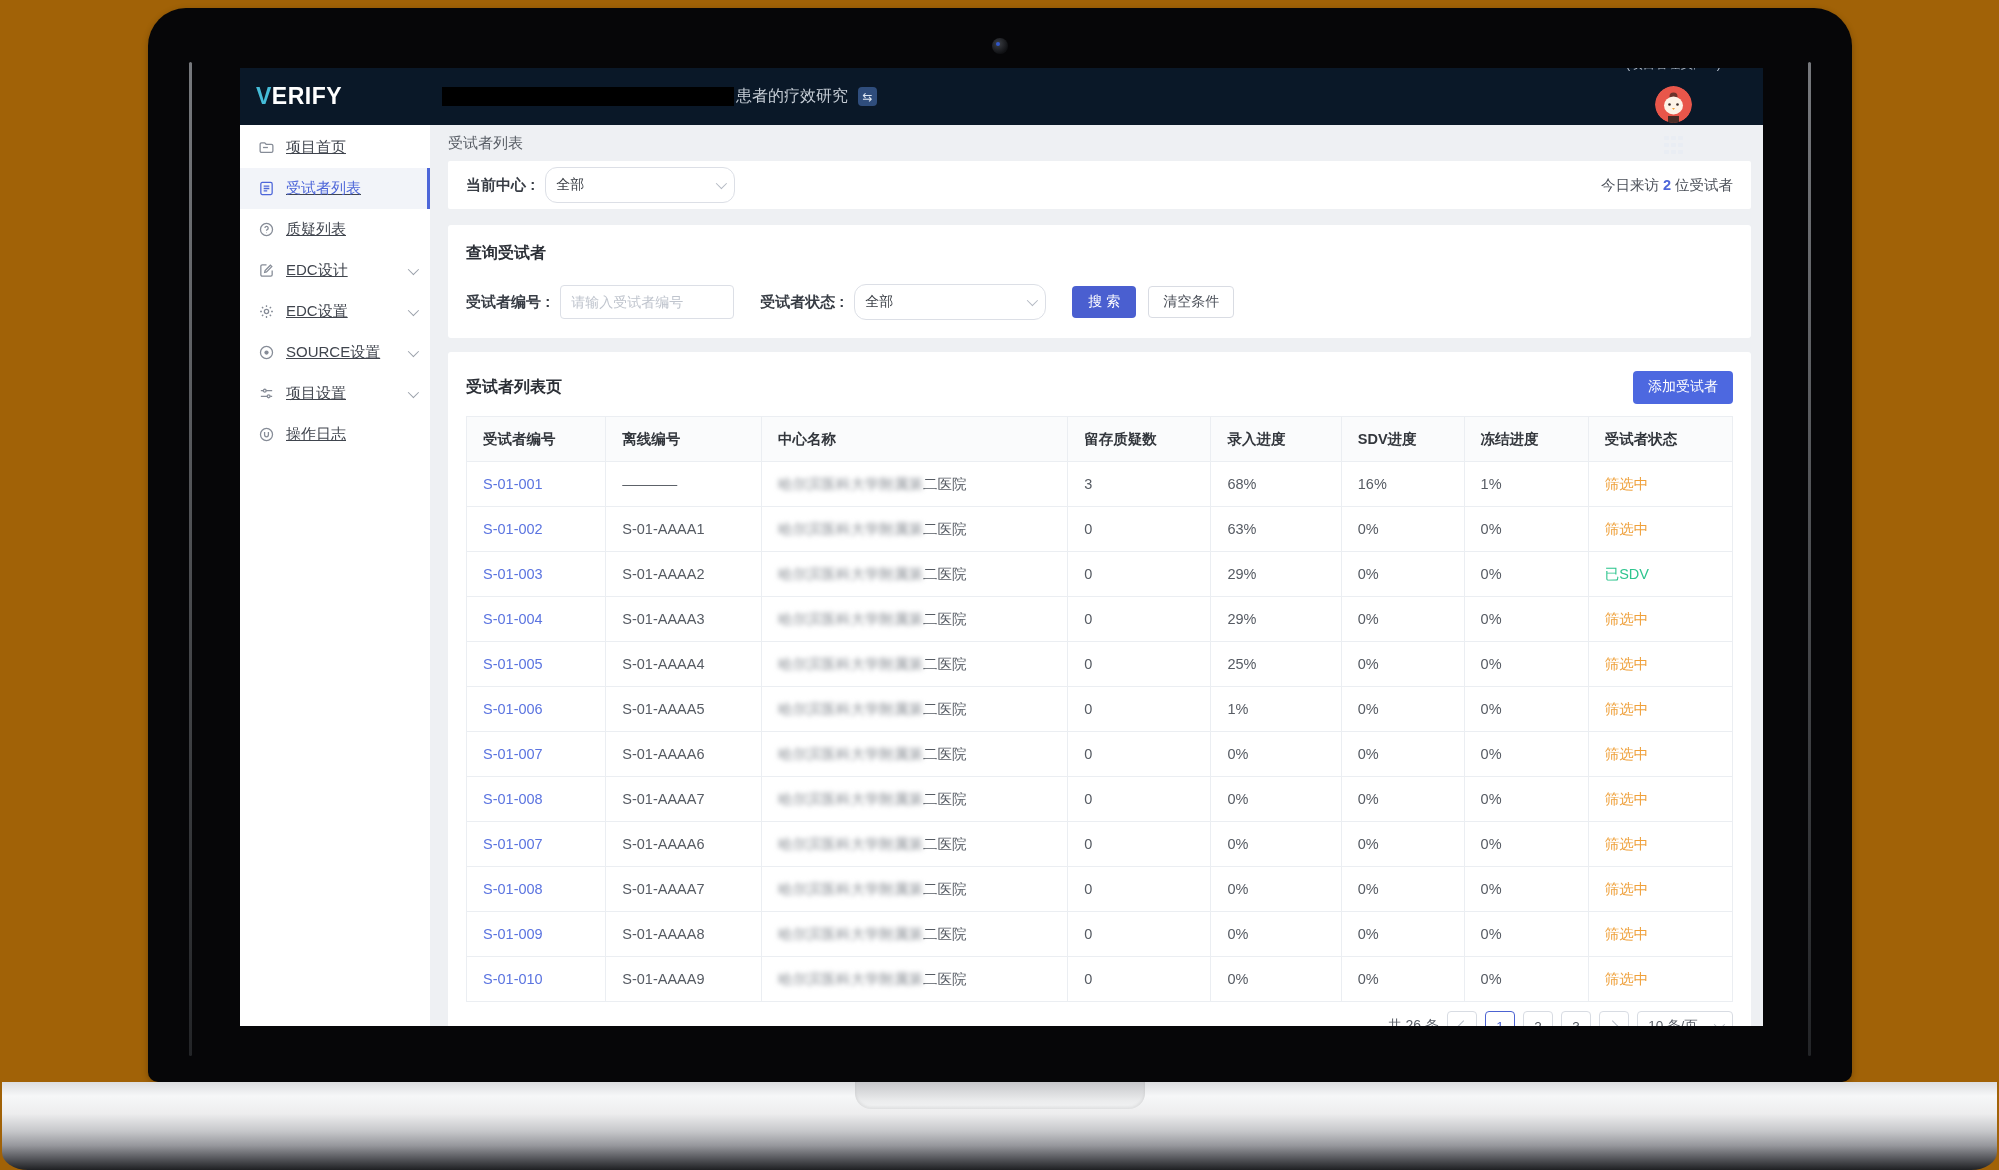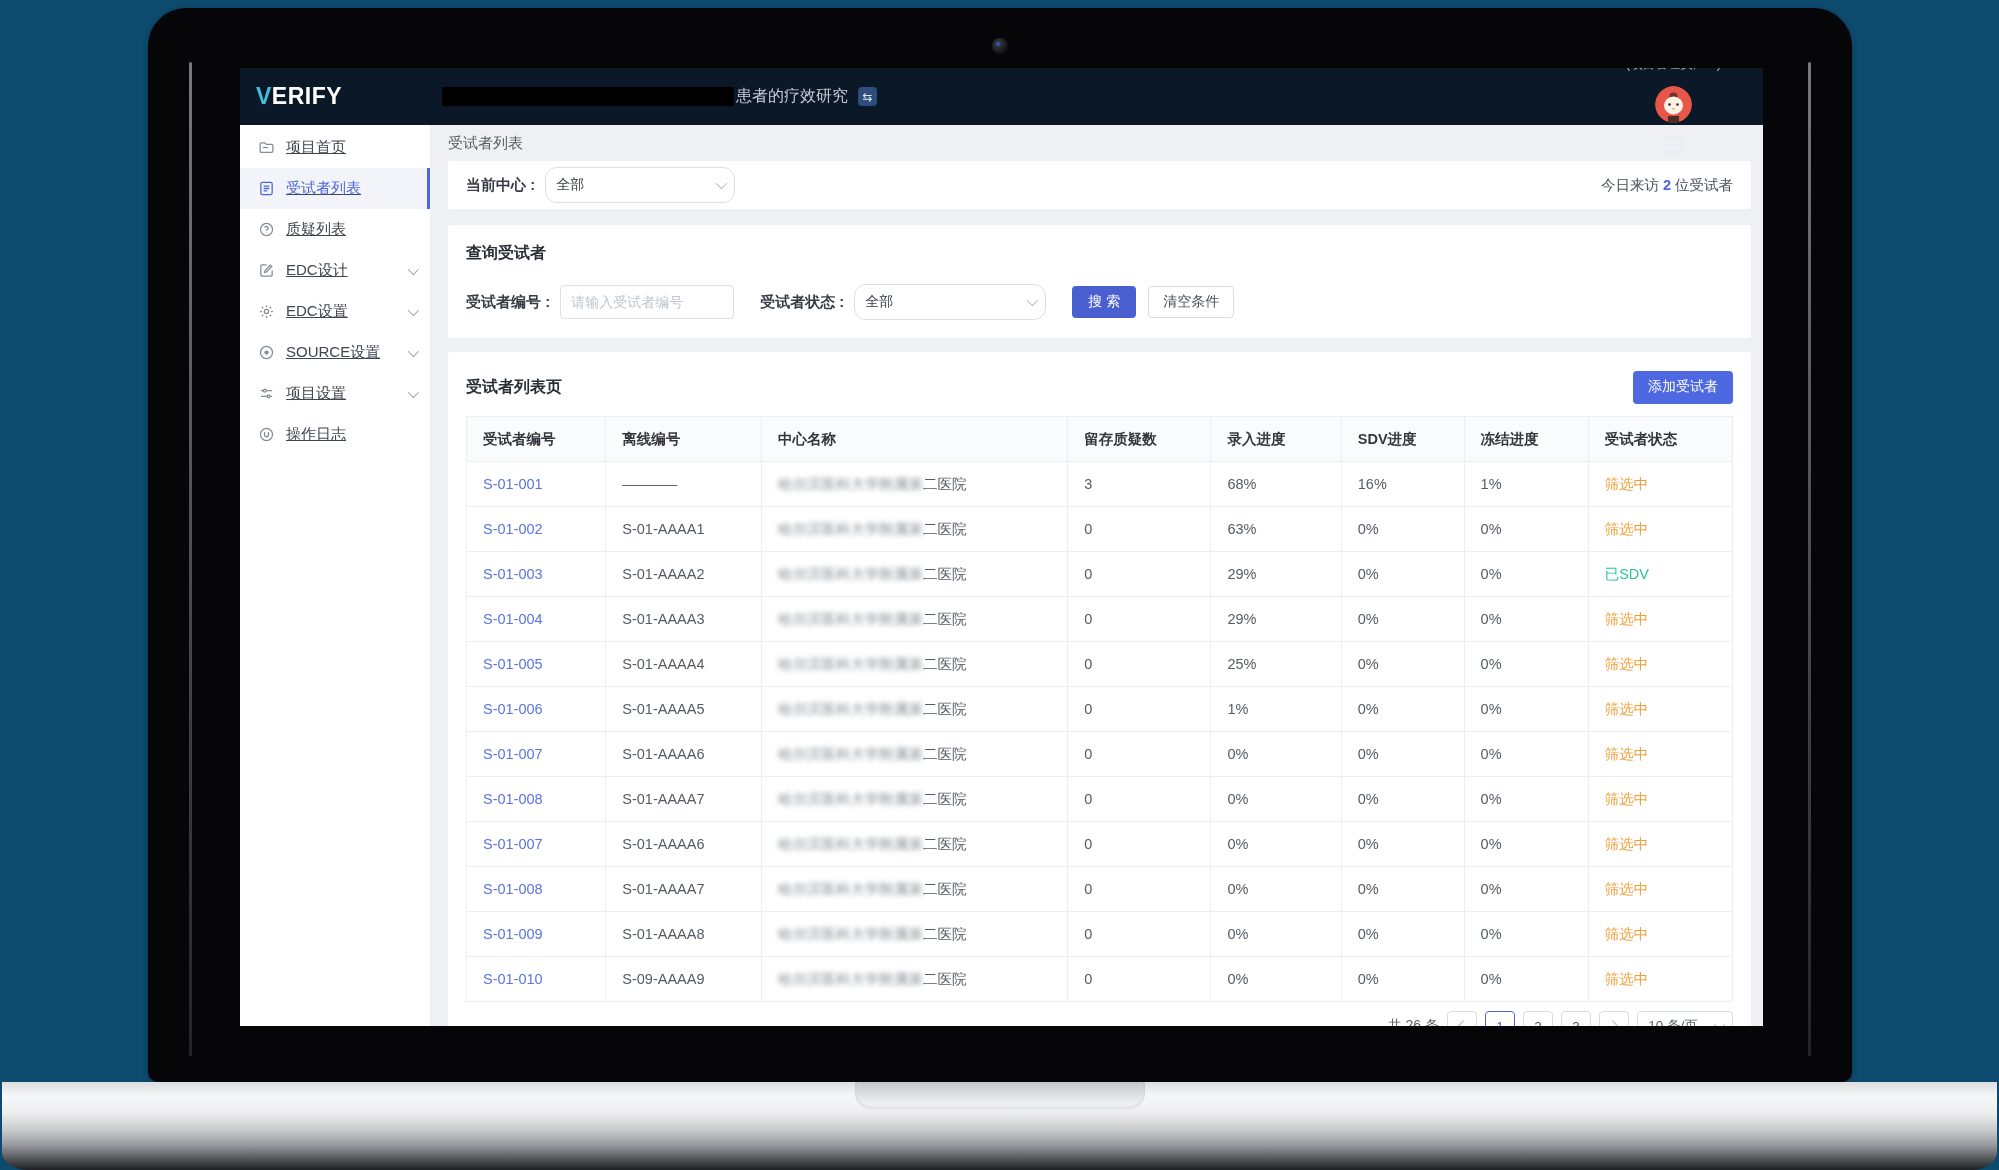--- a/index.html
+++ b/index.html
@@ -1,17 +1,17 @@
 <!DOCTYPE html>
 <html><head>
 <meta charset="utf-8">
 <style>
   html,body{margin:0;padding:0;background:#ffffff;width:1999px;height:1170px;overflow:hidden;
     font-family:"Liberation Sans","DejaVu Sans",sans-serif;}
-  .stage{position:relative;width:1999px;height:1170px;background:#0c4a6e;}
+  .stage{position:relative;width:1999px;height:1170px;background:#a16207;}
 
   
   .lid{position:absolute;left:148px;top:8px;width:1704px;height:1074px;background:#060608;
     border-radius:38px 38px 10px 10px;box-shadow:0 2px 6px rgba(0,0,0,.25);}
   .lid-edge{position:absolute;top:54px;bottom:26px;width:3px;
     background:linear-gradient(180deg,rgba(210,214,220,.55),rgba(120,126,132,.25));border-radius:2px;}
   .lid-edge.left{left:41px}.lid-edge.right{right:41px}
   .webcam{position:absolute;left:calc(50% - 8px);top:30px;width:16px;height:16px;border-radius:50%;
     background:radial-gradient(circle at 38% 35%,#3c3f45,#101114 70%);}
   .webcam i{position:absolute;left:4px;top:4px;width:4px;height:4px;border-radius:50%;background:#3157c9;}
@@ -411,21 +411,21 @@
                     <td>S-01-AAAA8</td>
                     <td><span class="blurred">哈尔滨医科大学附属第</span><span>二医院</span></td>
                     <td>0</td>
                     <td>0%</td>
                     <td>0%</td>
                     <td>0%</td>
                     <td><span class="st-orange">筛选中</span></td>
                   </tr>
                   <tr>
                     <td><a class="subj-link">S-01-010</a></td>
-                    <td>S-09-AAAA9</td>
+                    <td>S-01-AAAA9</td>
                     <td><span class="blurred">哈尔滨医科大学附属第</span><span>二医院</span></td>
                     <td>0</td>
                     <td>0%</td>
                     <td>0%</td>
                     <td>0%</td>
                     <td><span class="st-orange">筛选中</span></td>
                   </tr>
                 </tbody>
             </table>
 

